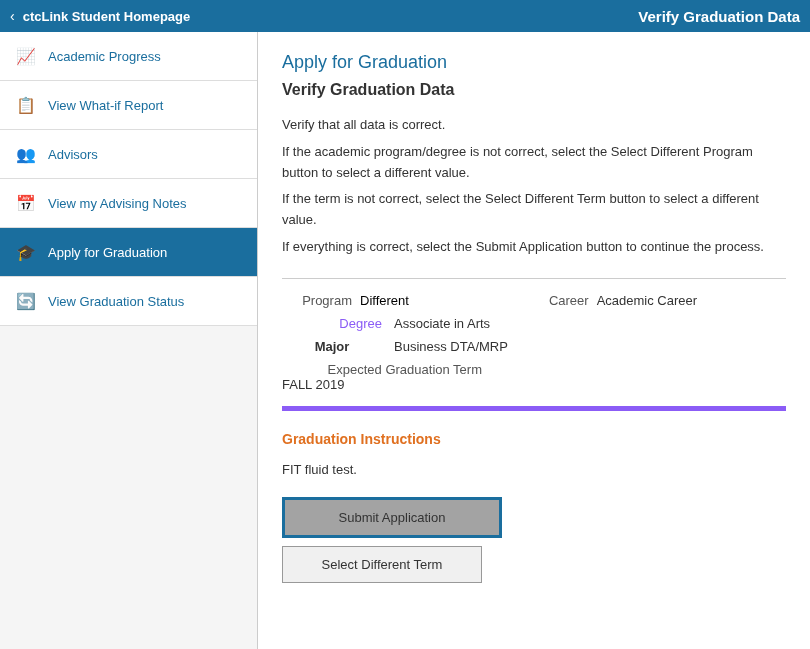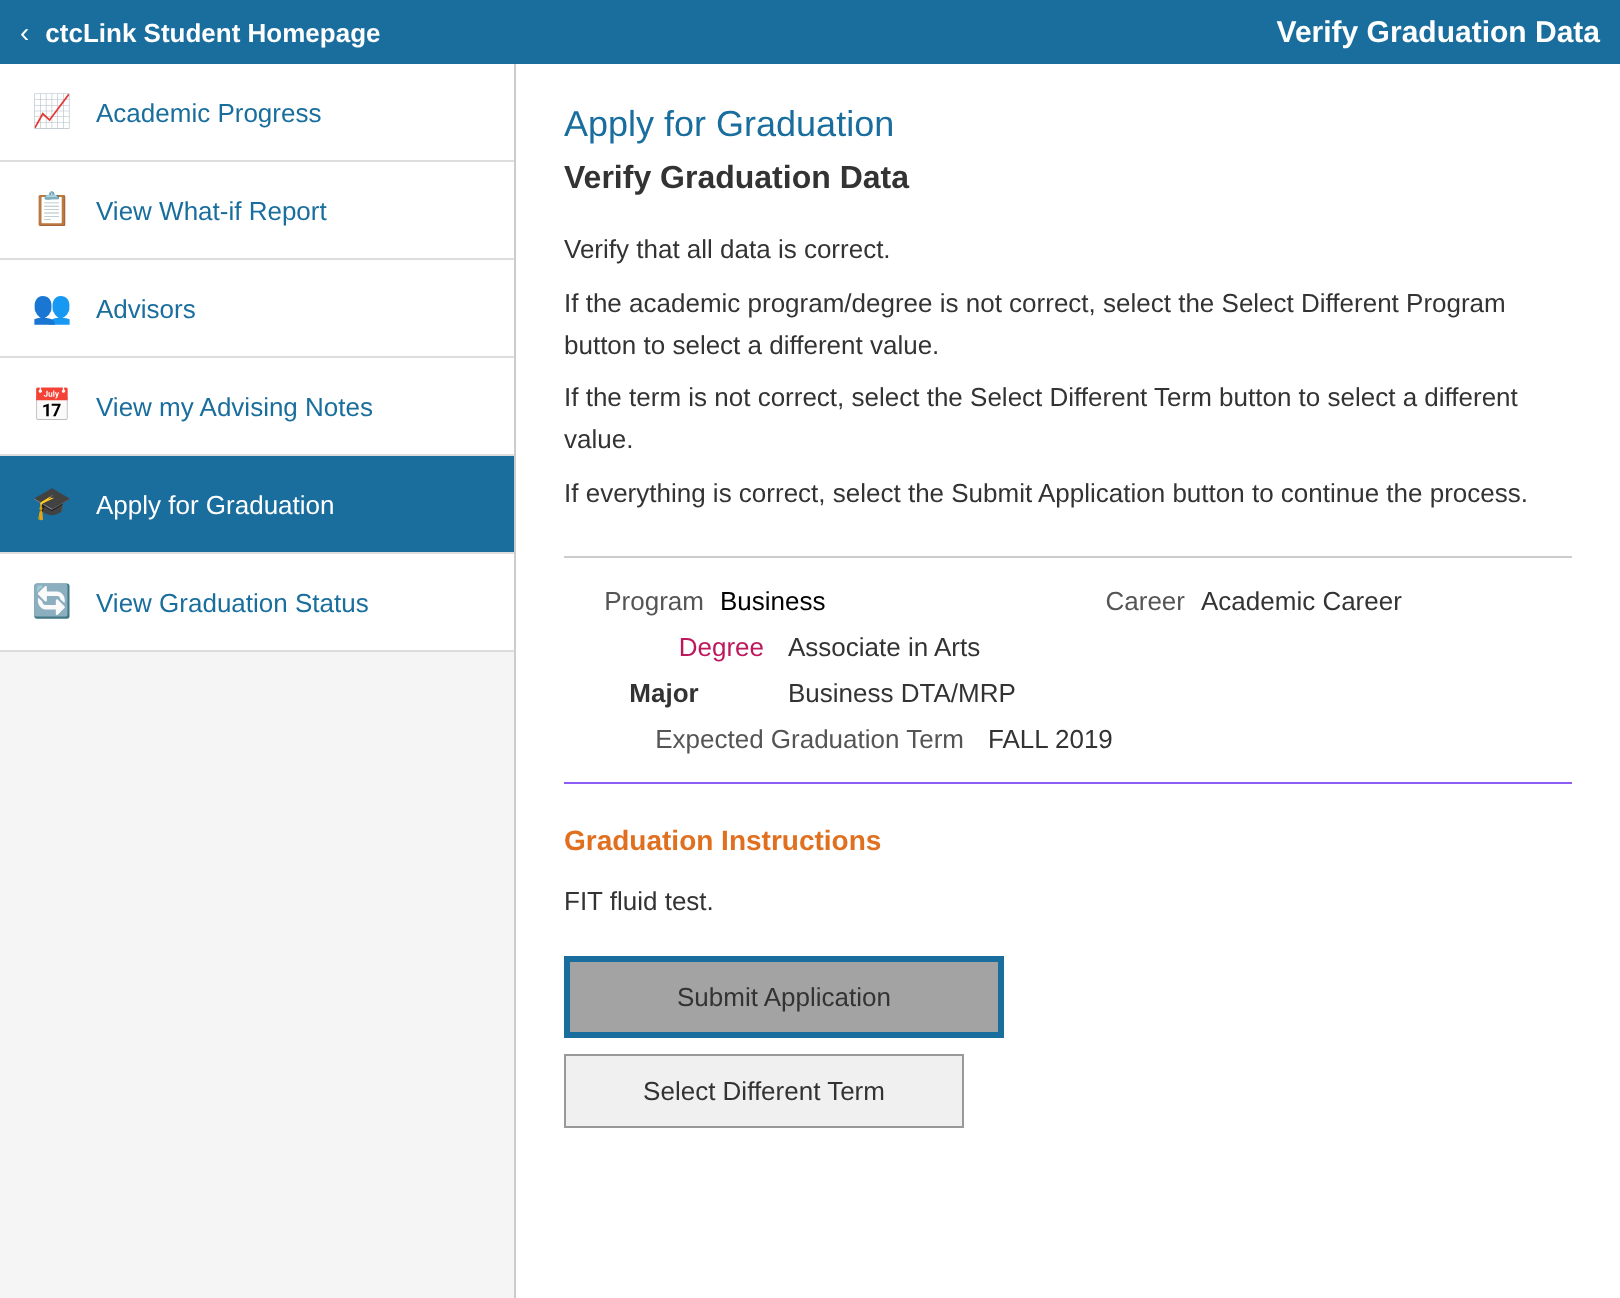--- a/index.html
+++ b/index.html
@@ -99,21 +99,21 @@
       line-height: 1.6;
       margin-bottom: 20px;
     }
     .instructions p {
       margin-bottom: 6px;
     }
 
     
     .data-section {
       border-top: 1px solid #ccc;
-      border-bottom: 1px solid #8b5cf6;
+      border-bottom: 5px solid #8b5cf6;
       padding: 14px 0;
       margin-bottom: 20px;
     }
     .data-row {
       display: flex;
       align-items: baseline;
       margin-bottom: 8px;
       font-size: 13px;
     }
     .data-row .label {
@@ -152,20 +152,21 @@
       margin-right: 12px;
     }
     .data-pair-right .value {
       color: #333;
     }
 
     .graduation-term-row {
       display: flex;
       align-items: baseline;
       margin-top: 8px;
+      flex-direction: column;
     }
     .graduation-term-row .label {
       color: #555;
       min-width: 200px;
       text-align: right;
       margin-right: 12px;
     }
     .graduation-term-row .value {
       color: #333;
     }
@@ -264,30 +265,30 @@
       <p>If the academic program/degree is not correct, select the Select Different Program button to select a different value.</p>
       <p>If the term is not correct, select the Select Different Term button to select a different value.</p>
       <p>If everything is correct, select the Submit Application button to continue the process.</p>
     </div>
 
     <div class="data-section">
 
       <div class="data-row-pair">
         <div class="data-pair-left">
           <span class="label" style="min-width:70px;text-align:right;margin-right:8px;color:#555;">Program</span>
-          <span class="value">Business</span>
+          <span class="value">Different</span>
         </div>
         <div class="data-pair-right">
           <span class="label" style="color:#555;margin-right:8px;">Career</span>
           <span class="value">Academic Career</span>
         </div>
       </div>
 
       <div class="data-row">
-        <span class="label" style="min-width:100px;text-align:right;margin-right:12px;color:#be185d;">Degree</span>
+        <span class="label" style="min-width:100px;text-align:right;margin-right:12px;color:#8b5cf6;">Degree</span>
         <span class="value">Associate in Arts</span>
       </div>
 
       <div class="data-row">
         <span class="label-bold" style="min-width:100px;text-align:center;margin-right:12px;font-weight:bold;color:#333;">Major</span>
         <span class="value">Business DTA/MRP</span>
       </div>
 
       <div class="graduation-term-row">
         <span class="label" style="min-width:200px;text-align:right;margin-right:12px;color:#555;">Expected Graduation Term</span>

